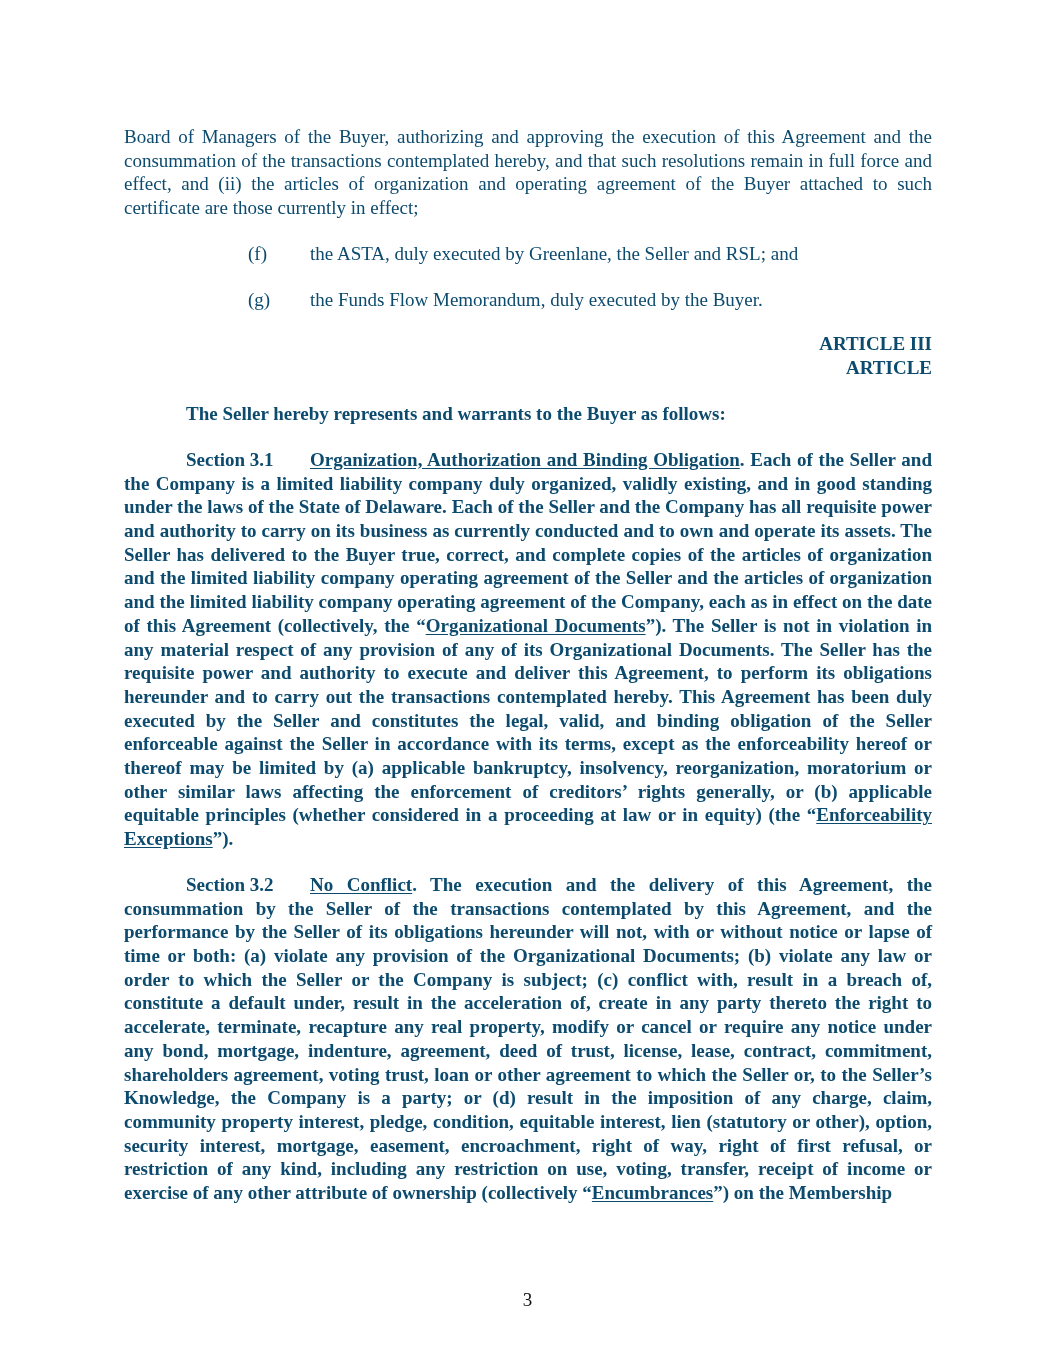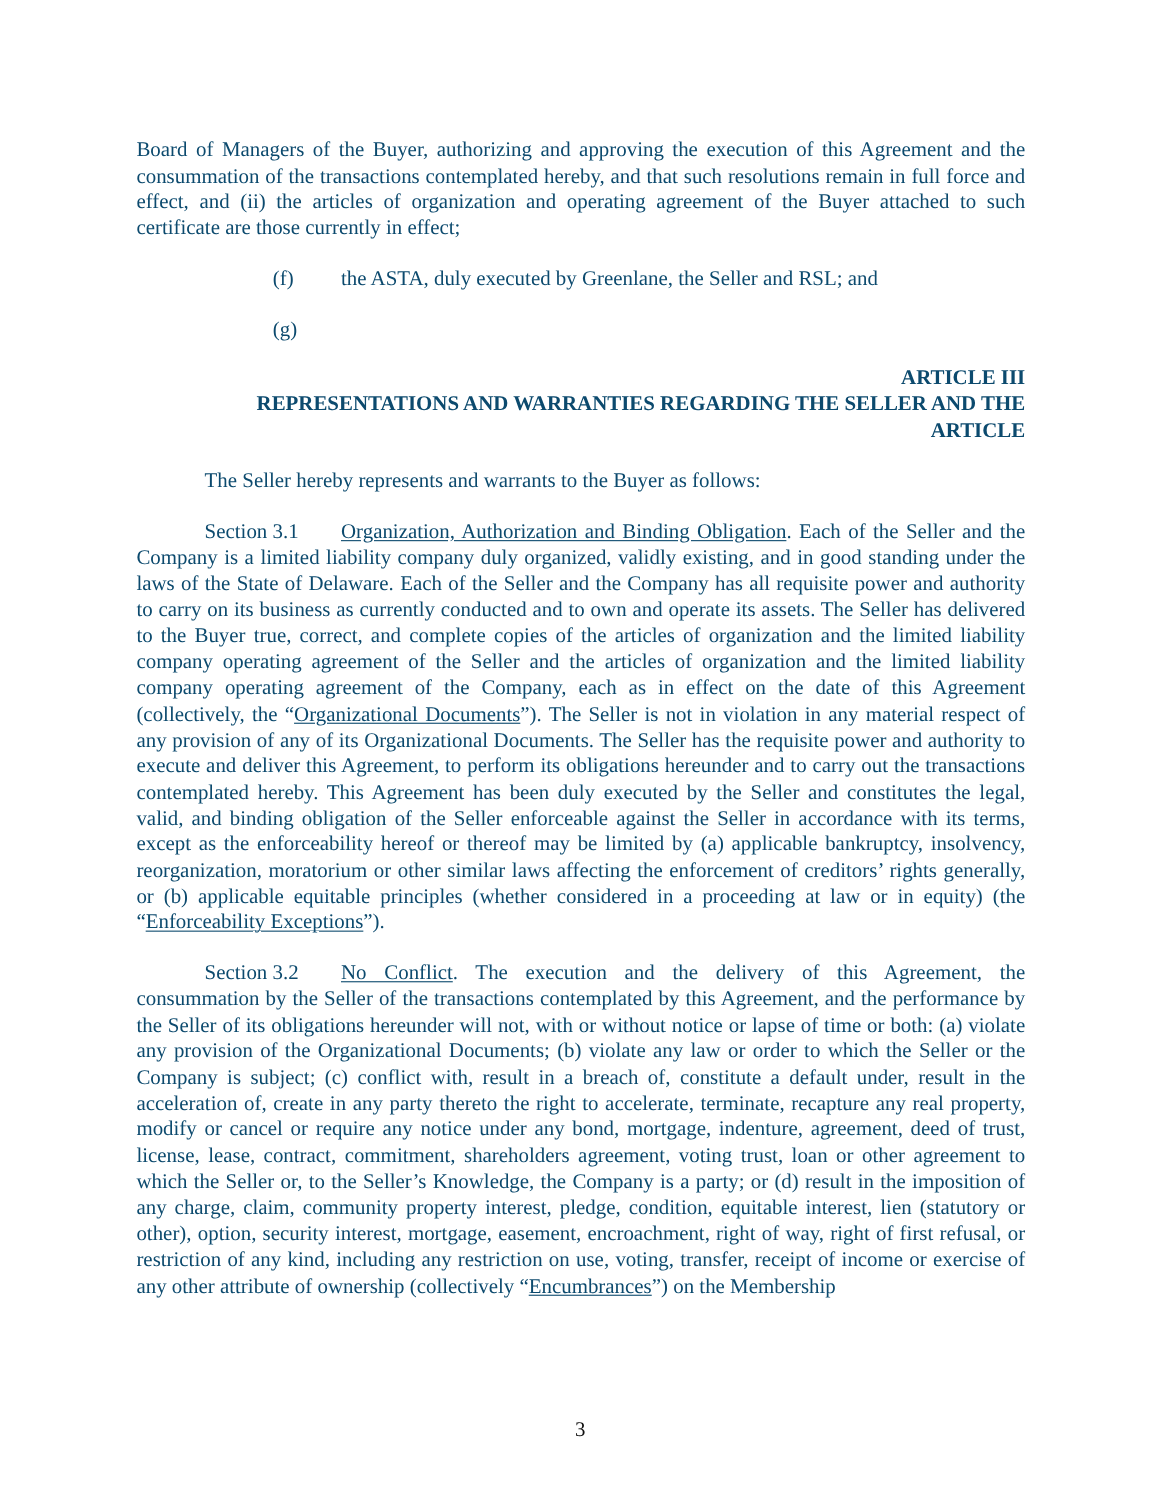--- a/index.html
+++ b/index.html
@@ -3,21 +3,21 @@
 <meta charset="utf-8">
 <style>
   html, body { margin: 0; padding: 0; background: #ffffff; }
   body { width: 1055px; height: 1365px; position: relative; overflow: hidden; }
   .page {
     position: absolute; left: 124px; top: 125px; width: 808px;
     font-family: "Liberation Serif", serif; font-size: 19px; line-height: 23.7px;
     color: #0c4a6e;
   }
   p { margin: 0; text-align: justify; text-align-last: left; }
-  .indent { text-indent: 62px; }
+  .indent { text-indent: 62px; font-weight: bold; }
   .list-item { display: flex; margin-top: 22px; }
   .list-item .lbl { width: 62px; margin-left: 124px; }
   .heading { text-align: center; font-weight: bold; margin-top: 21px; line-height: 24px; }
   .heading div { text-align: right; }
   .gap { margin-top: 22px; }
   .gap2 { margin-top: 22px; }
   .sec-num { display: inline-block; width: 124px; text-indent: 0; }
   u { text-decoration: underline; text-underline-offset: 2px; }
   .page-number {
     position: absolute; top: 1289px; left: 0; width: 1055px; text-align: center;
@@ -30,25 +30,25 @@
 <div class="page">
 
   <p>Board of Managers of the Buyer, authorizing and approving the execution of this Agreement and the consummation of the transactions contemplated hereby, and that such resolutions remain in full force and effect, and (ii) the articles of organization and operating agreement of the Buyer attached to such certificate are those currently in effect;</p>
 
   <div class="list-item">
     <span class="lbl">(f)</span>
     <span>the ASTA, duly executed by Greenlane, the Seller and RSL; and</span>
   </div>
   <div class="list-item">
     <span class="lbl">(g)</span>
+    <span>the Funds Flow Memorandum, duly executed by the Buyer.</span>
   </div>
 
   <div class="heading">
     <div>ARTICLE III</div>
-    <div>REPRESENTATIONS AND WARRANTIES REGARDING THE SELLER AND THE</div>
     <div>ARTICLE</div>
   </div>
 
   <p class="indent gap">The Seller hereby represents and warrants to the Buyer as follows:</p>
 
   <p class="indent gap2"><span class="sec-num">Section 3.1</span><u>Organization, Authorization and Binding Obligation</u><span>. Each of the Seller and the Company is a limited liability company duly organized, validly existing, and in good standing under the laws of the State of Delaware. Each of  the Seller and the Company has all requisite power and authority to carry on its business as currently conducted and to own and operate its assets.  The Seller has delivered to the Buyer true, correct, and complete copies of the articles of organization and the limited liability company operating agreement of the Seller and the articles of organization and the limited liability company operating agreement of the Company, each as in effect on the date of this Agreement (collectively, the “</span><u>Organizational Documents</u><span>”).  The Seller is not in violation in any material respect of any provision of any of its Organizational Documents. The Seller has the requisite power and authority to execute and deliver this Agreement, to perform its obligations hereunder and to carry out the transactions contemplated hereby.  This Agreement has been duly executed by the Seller and constitutes the legal, valid, and binding obligation of the Seller enforceable against the Seller in accordance with its terms, except as the enforceability hereof or thereof may be limited by (a) applicable bankruptcy, insolvency, reorganization, moratorium or other similar laws affecting the enforcement of creditors’ rights generally, or (b) applicable equitable principles (whether considered in a proceeding at law or in equity) (the “</span><u>Enforceability Exceptions</u><span>”).</span></p>
 
   <p class="indent gap2"><span class="sec-num">Section 3.2</span><u>No Conflict</u><span>.  The execution and the delivery of this Agreement, the consummation by the Seller of the transactions contemplated by this Agreement, and the performance by the Seller of its obligations hereunder will not, with or without notice or lapse of time or both: (a) violate any provision of the Organizational Documents; (b) violate any law or order to which the Seller or the Company is subject; (c) conflict with, result in a breach of, constitute a default under, result in the acceleration of, create in any party thereto the right to accelerate, terminate, recapture any real property, modify or cancel or require any notice under any bond, mortgage, indenture, agreement, deed of trust, license, lease, contract, commitment, shareholders agreement, voting trust, loan or other agreement to which the Seller or, to the Seller’s Knowledge, the Company is a party; or (d) result in the imposition of any charge, claim, community property interest, pledge, condition, equitable interest, lien (statutory or other), option, security interest, mortgage, easement, encroachment, right of way, right of first refusal, or restriction of any kind, including any restriction on use, voting, transfer, receipt of income or exercise of any other attribute of ownership (collectively “</span><u>Encumbrances</u><span>”) on the Membership</span></p>
 
 </div>

